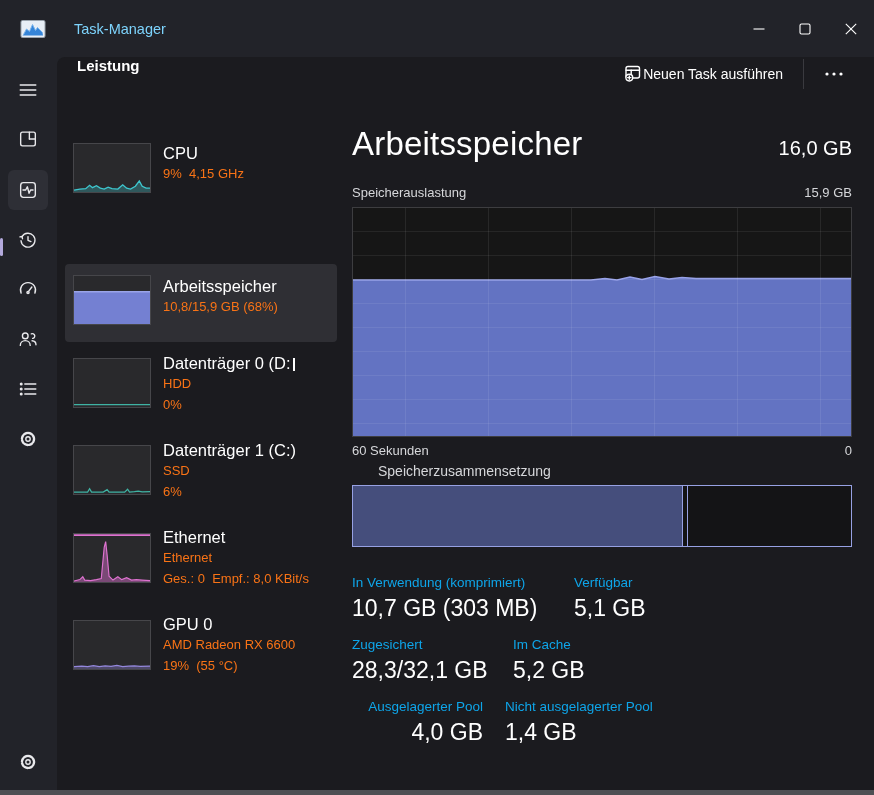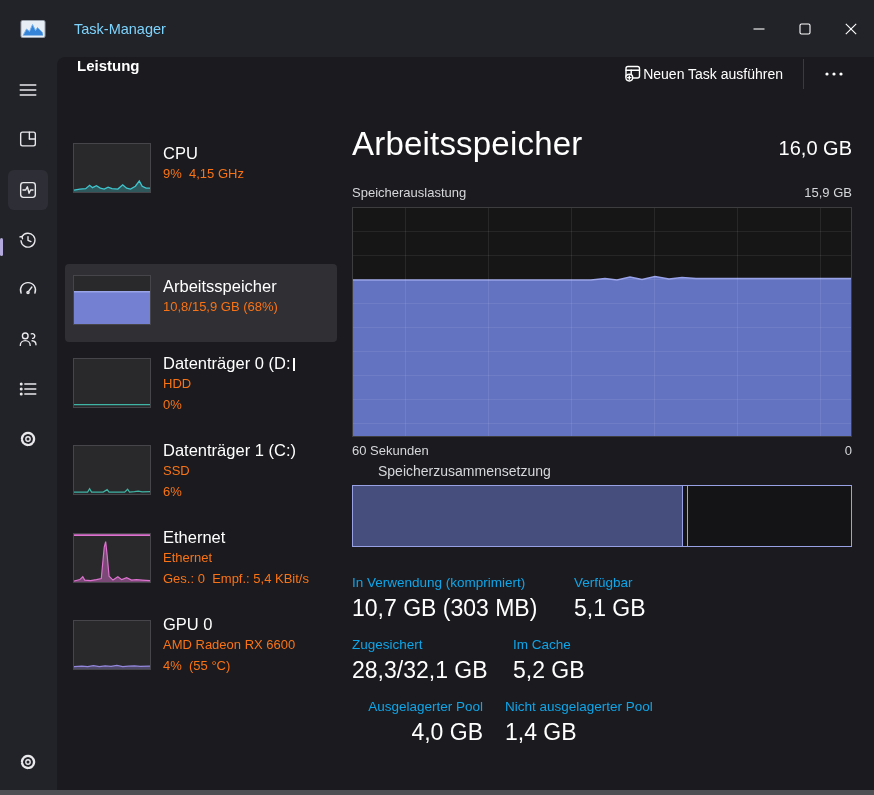--- a/index.html
+++ b/index.html
@@ -256,35 +256,35 @@
         <div class="thumb" style="margin-top:6px">
           <svg viewBox="0 0 78 50" preserveAspectRatio="none">
             <line x1="0" y1="1.2" x2="78" y2="1.2" stroke="#de72d0" stroke-width="2"></line>
             <polygon points="0,49 6,47.5 9,44.5 11,48 17,48.5 23,47.5 28,46.5 31,14 32.5,8 34,22 36,44 40,48 45,44.5 49,47.5 54,45.5 59,48 64,47.5 70,48 78,48.5 78,50 0,50" fill="rgba(222,114,208,0.45)"></polygon>
             <polyline points="0,49 6,47.5 9,44.5 11,48 17,48.5 23,47.5 28,46.5 31,14 32.5,8 34,22 36,44 40,48 45,44.5 49,47.5 54,45.5 59,48 64,47.5 70,48 78,48.5" fill="none" stroke="#de72d0" stroke-width="1.2"></polyline>
           </svg>
         </div>
         <div class="perf-text">
           <div class="perf-title">Ethernet</div>
           <div class="perf-sub">Ethernet</div>
-          <div class="perf-sub">Ges.: 0  Empf.: 5,4 KBit/s</div>
+          <div class="perf-sub">Ges.: 0  Empf.: 8,0 KBit/s</div>
         </div>
       </div>
 
       <div class="perf-row" style="top:479px;height:84px">
         <div class="thumb" style="margin-top:6px">
           <svg viewBox="0 0 78 50" preserveAspectRatio="none">
             <polygon points="0,47.5 8,47 14,47.5 20,46.5 26,47.5 32,46.8 38,47.2 44,46.3 50,47.5 56,47 62,46.8 68,47.3 78,47 78,50 0,50" fill="rgba(148,136,221,0.35)"></polygon>
             <polyline points="0,47.5 8,47 14,47.5 20,46.5 26,47.5 32,46.8 38,47.2 44,46.3 50,47.5 56,47 62,46.8 68,47.3 78,47" fill="none" stroke="#9488dd" stroke-width="1.3"></polyline>
           </svg>
         </div>
         <div class="perf-text">
           <div class="perf-title">GPU 0</div>
           <div class="perf-sub">AMD Radeon RX 6600</div>
-          <div class="perf-sub">4%  (55 °C)</div>
+          <div class="perf-sub">19%  (55 °C)</div>
         </div>
       </div>
 
     </div>
 
     <div class="detail">
 
       <div class="detail-head">
         <span class="detail-title">Arbeitsspeicher</span>
         <span class="detail-total">16,0 GB</span>

